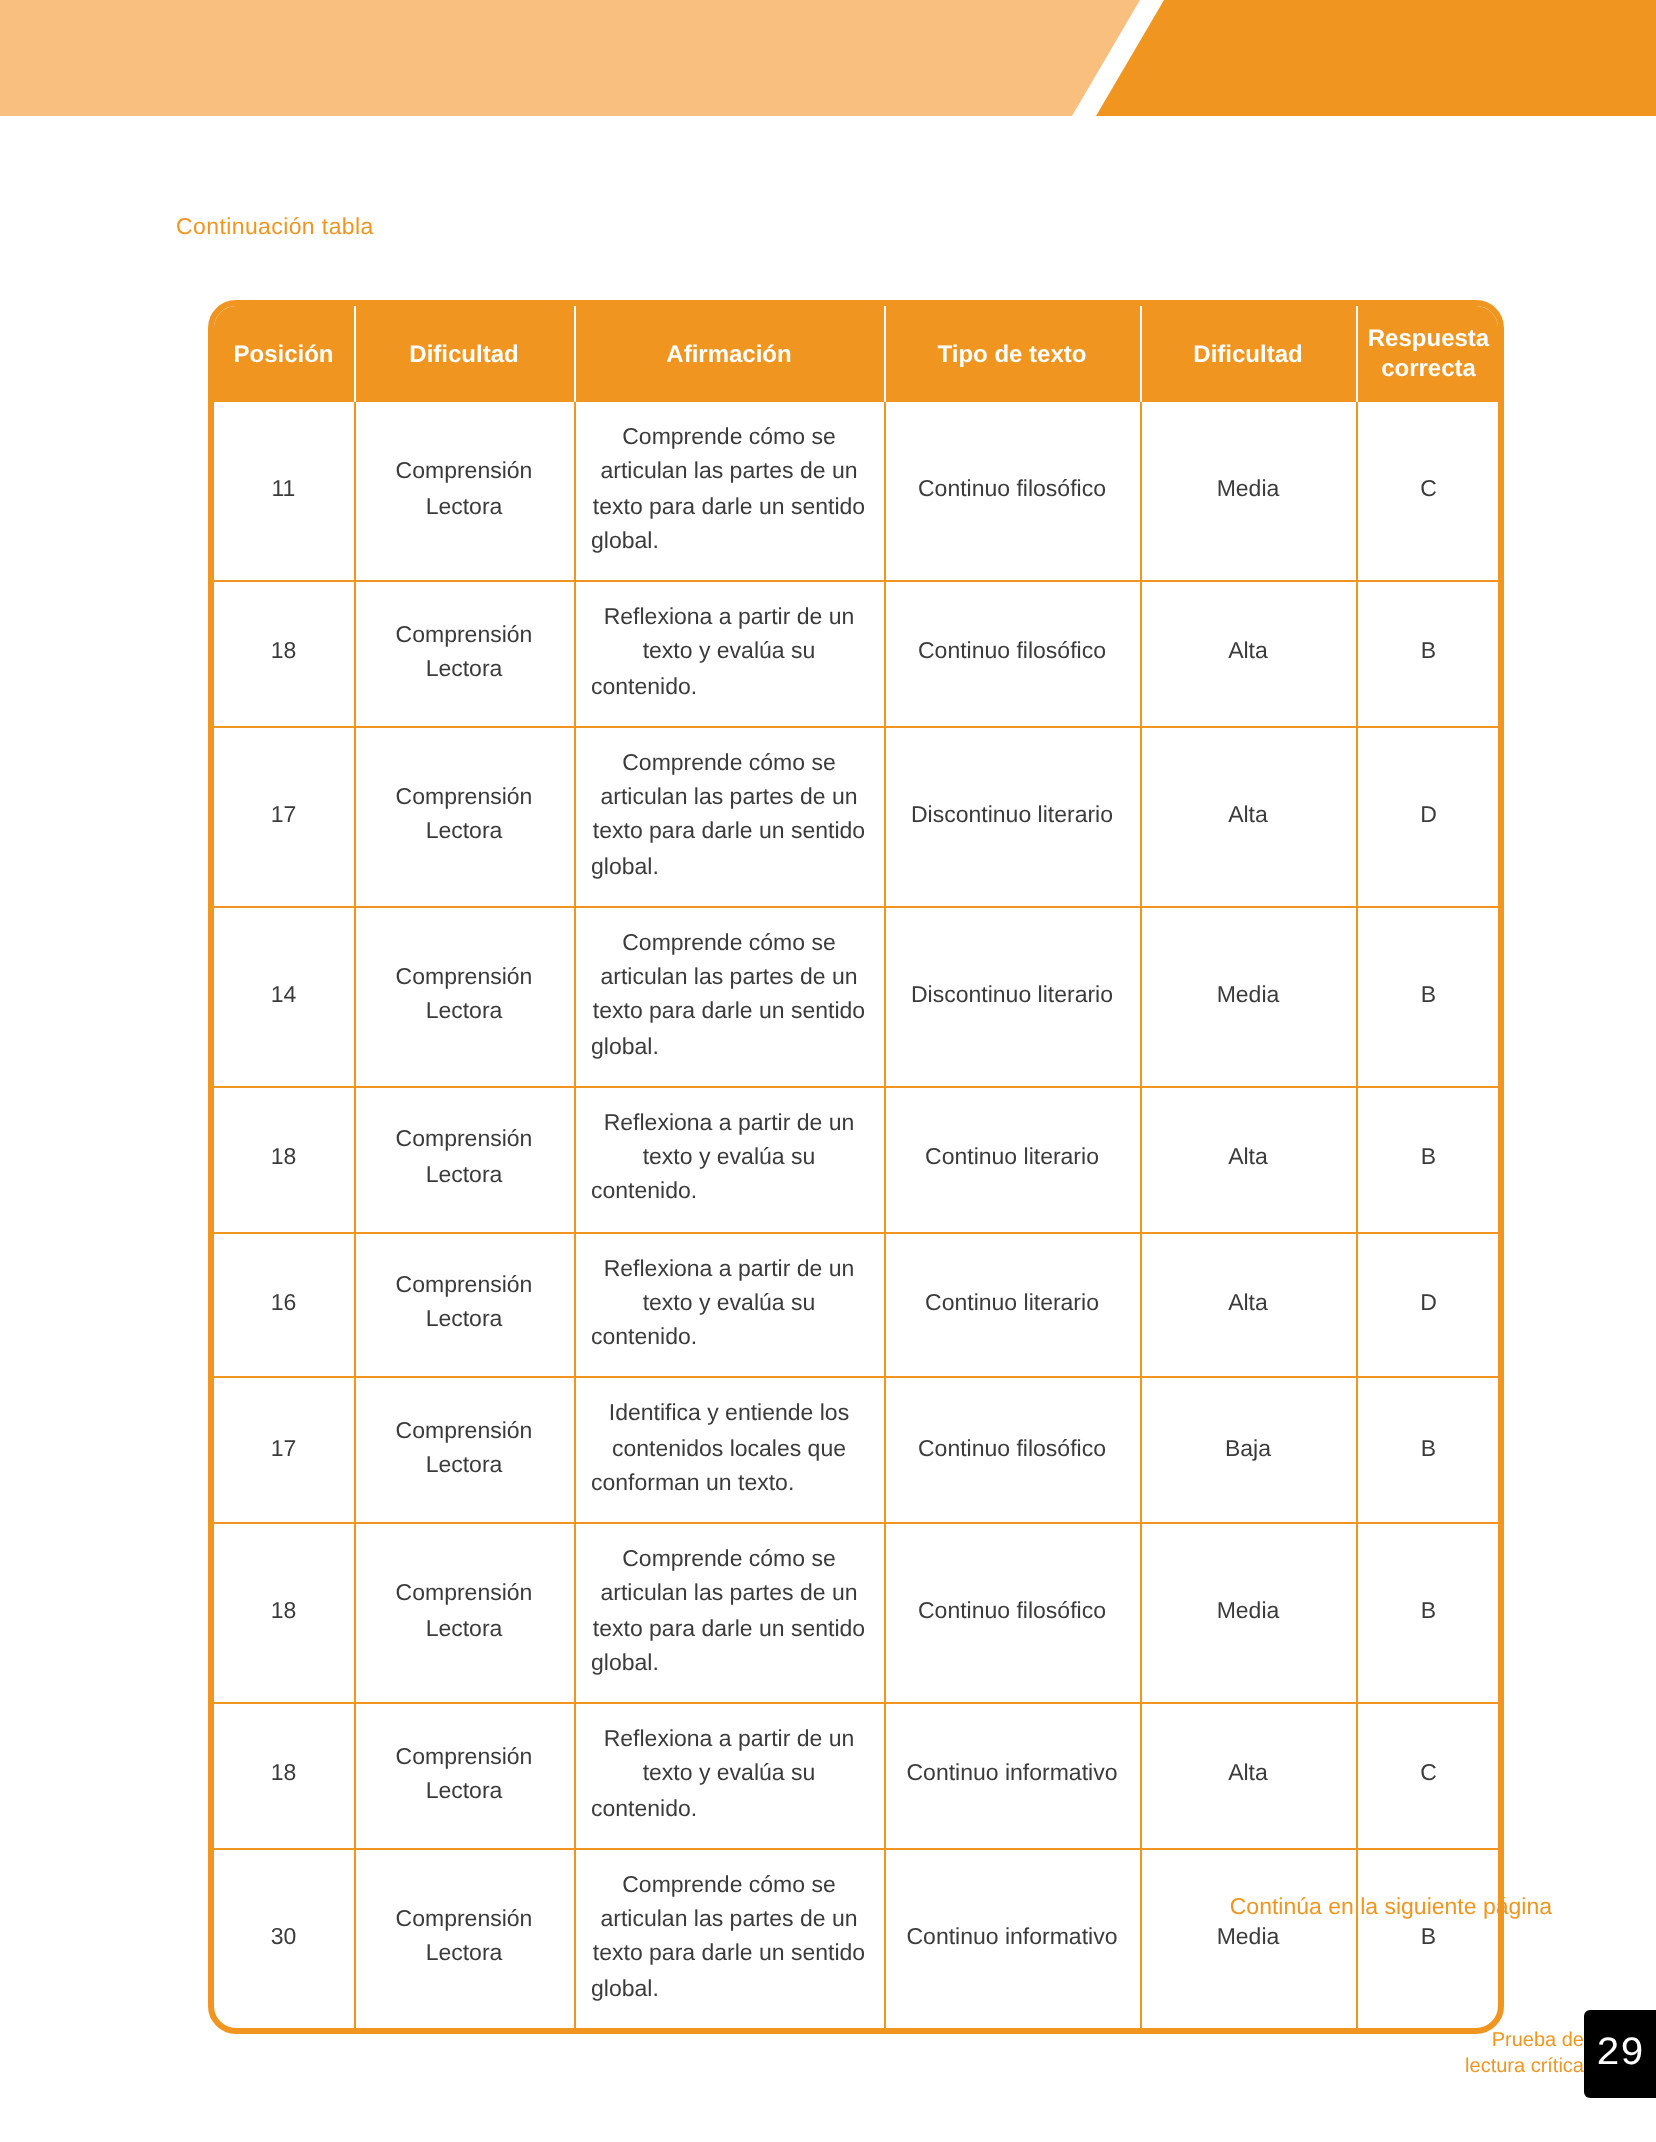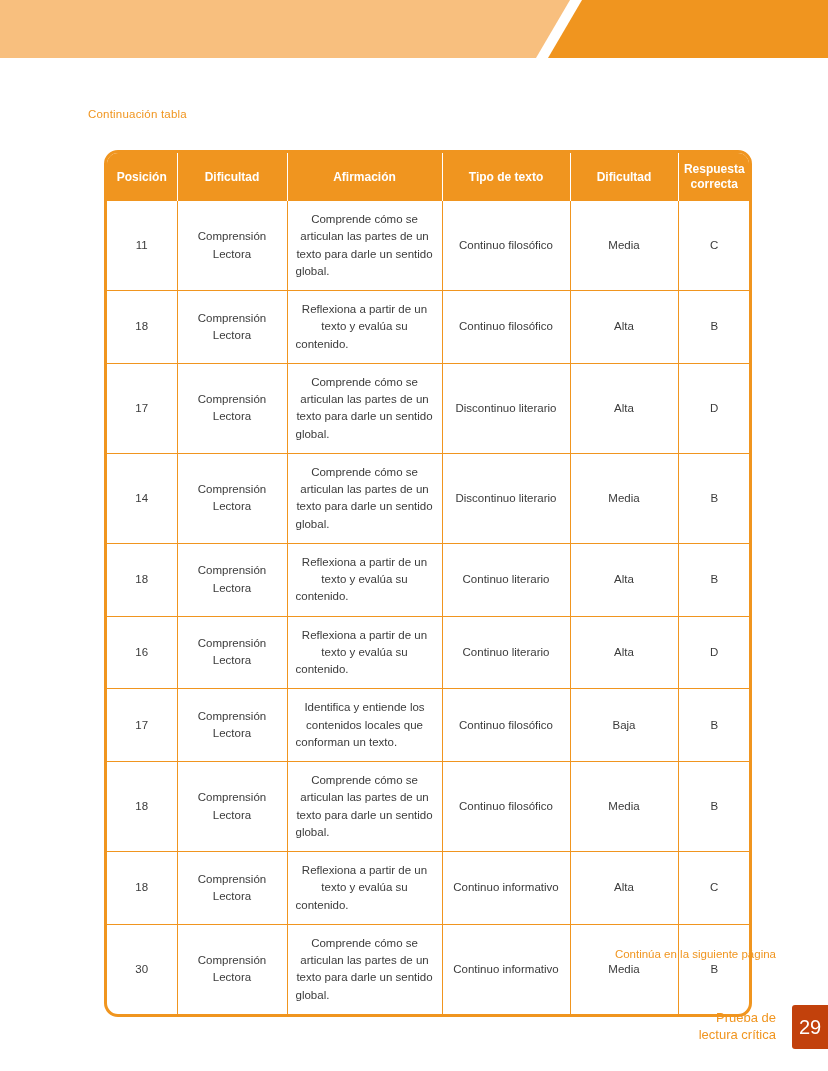--- a/index.html
+++ b/index.html
@@ -129,36 +129,37 @@
   
   .footer {
     position: absolute;
     bottom: 22px;
     right: 0;
     height: 44px;
     display: flex;
     align-items: center;
   }
   .footer-text {
-    font-size: 13px;
+    font-size: 10px;
     color: #f0951f;
     text-align: right;
     line-height: 1.3;
-    padding-right: 16px;
+    padding-right: 0;
   }
   .page-number-box {
     width: 36px;
     height: 44px;
-    background: #c2410c;
+    background: #000000;
     color: #ffffff;
     font-size: 20px;
     display: flex;
     align-items: center;
     justify-content: center;
     border-radius: 3px 0 0 3px;
+    font-family: Liberation Mono, monospace;
   }
 </style>
 </head>
 <body>
 
 <div class="top-banner">
   <div class="top-banner-right"></div>
   <div class="top-banner-slash"></div>
 </div>
 

